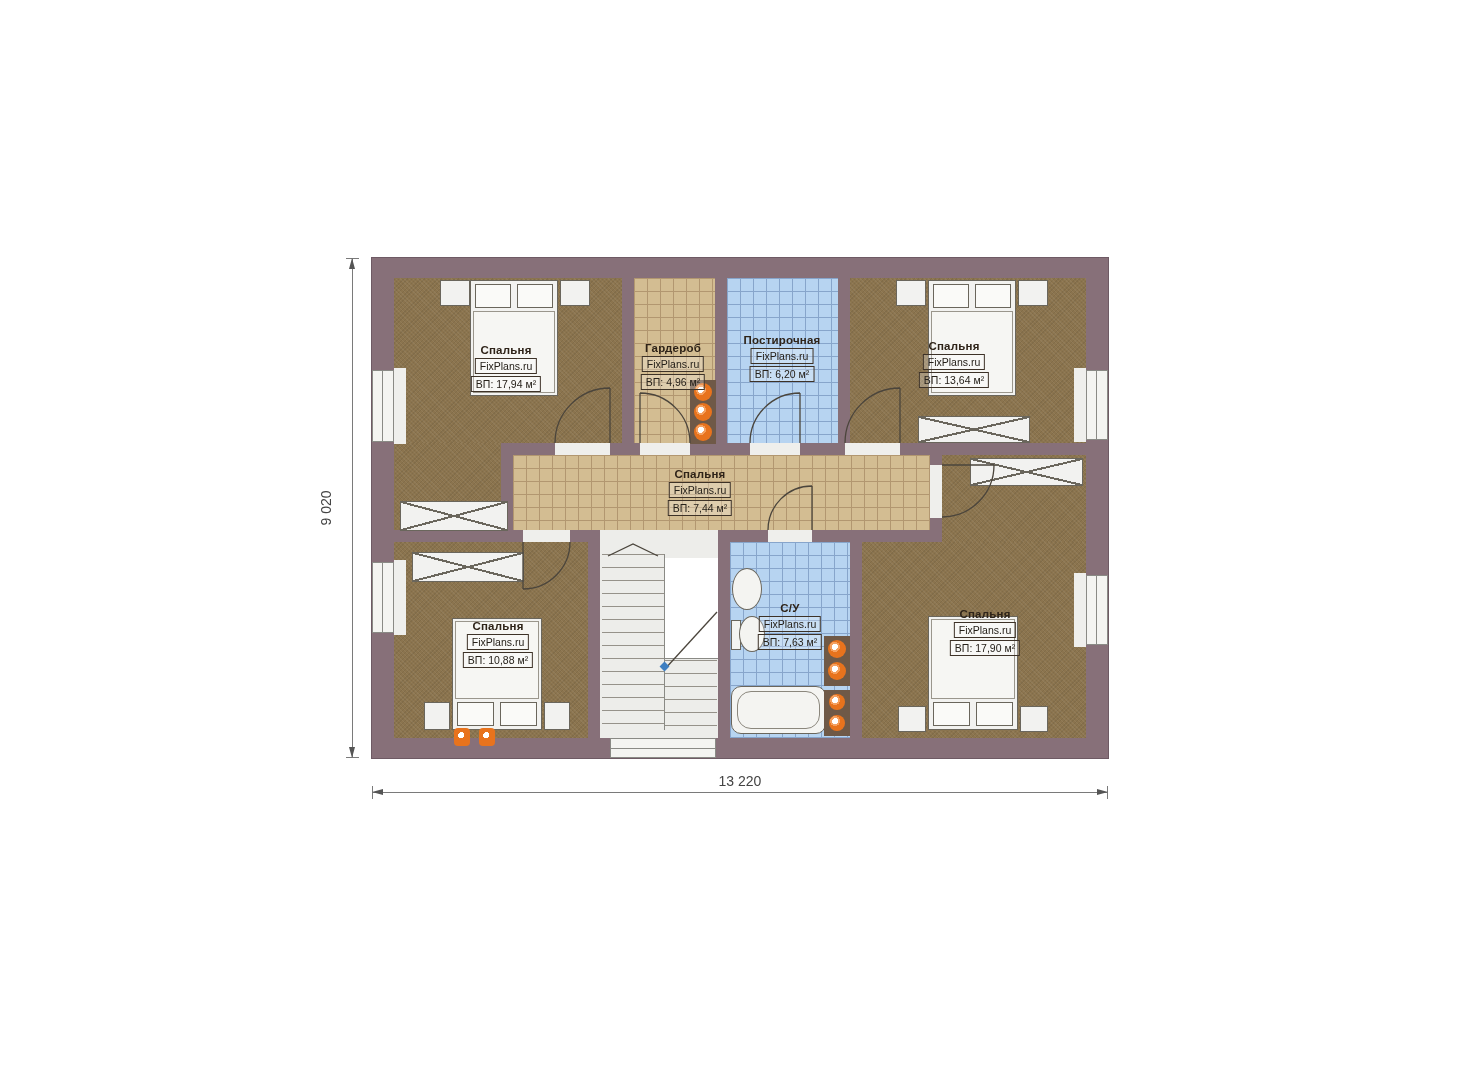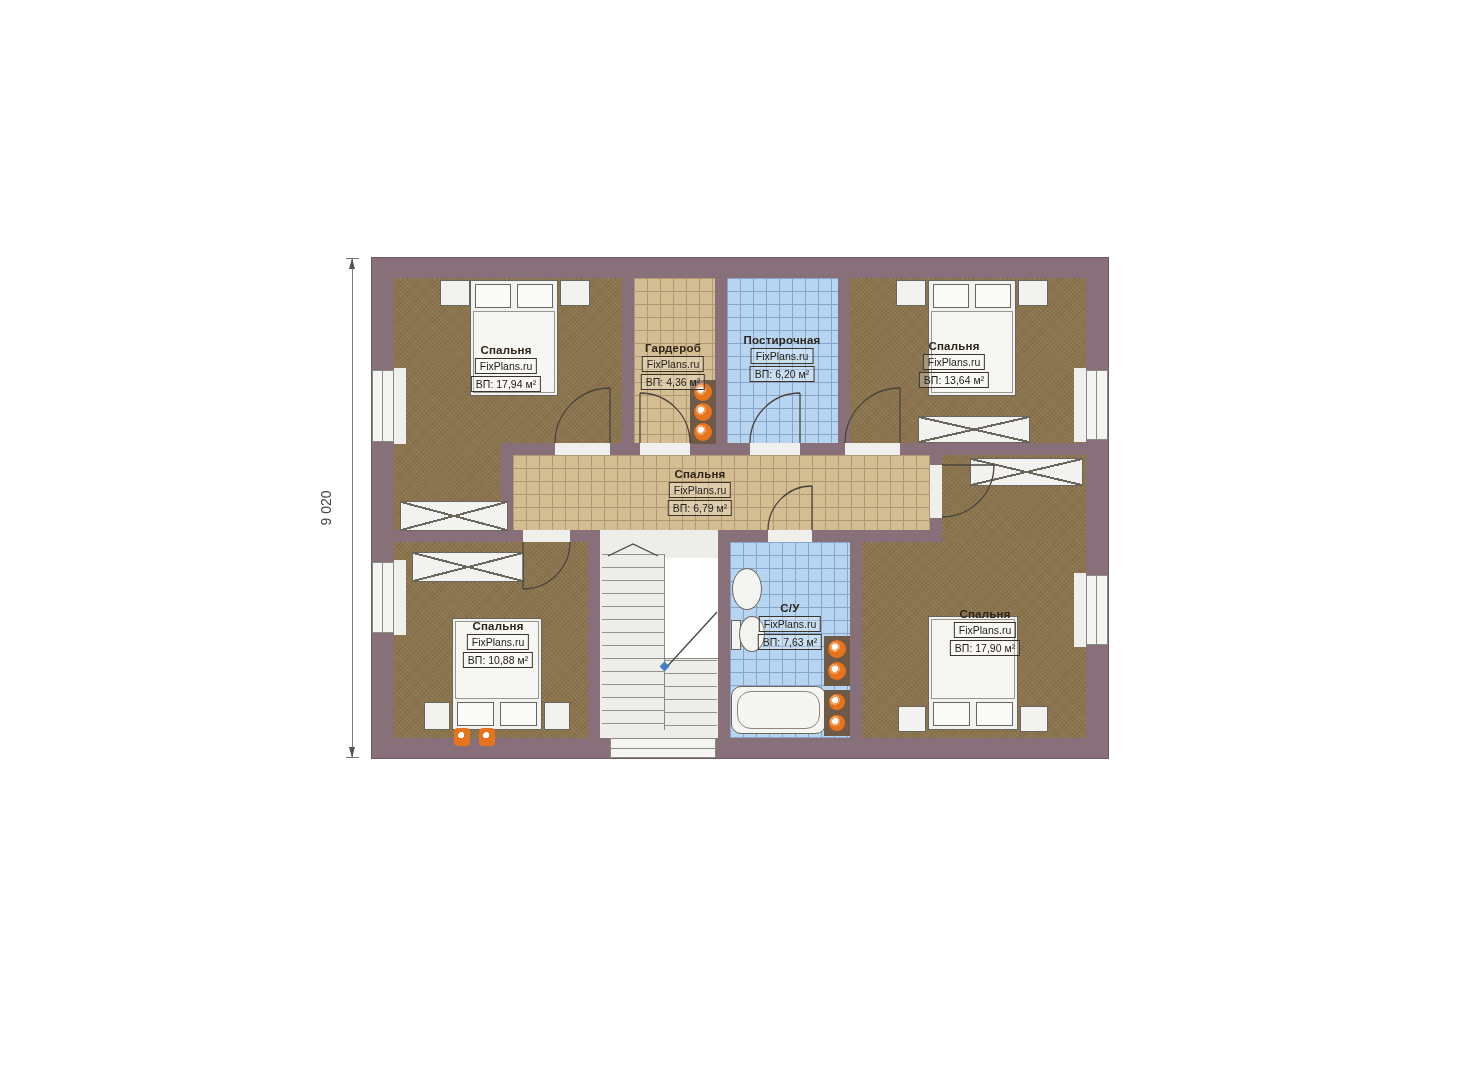--- a/index.html
+++ b/index.html
@@ -192,36 +192,36 @@
     </svg>
 
     <div class="room-label" style="left:134px;top:86px;">
       <div class="rl-title">Спальня</div>
       <div><span class="rl-box">FixPlans.ru</span></div>
       <div><span class="rl-box">ВП: 17,94 м²</span></div>
     </div>
     <div class="room-label" style="left:301px;top:84px;">
       <div class="rl-title">Гардероб</div>
       <div><span class="rl-box">FixPlans.ru</span></div>
-      <div><span class="rl-box">ВП: 4,36 м²</span></div>
+      <div><span class="rl-box">ВП: 4,96 м²</span></div>
     </div>
     <div class="room-label" style="left:410px;top:76px;">
       <div class="rl-title">Постирочная</div>
       <div><span class="rl-box">FixPlans.ru</span></div>
       <div><span class="rl-box">ВП: 6,20 м²</span></div>
     </div>
     <div class="room-label" style="left:582px;top:82px;">
       <div class="rl-title">Спальня</div>
       <div><span class="rl-box">FixPlans.ru</span></div>
       <div><span class="rl-box">ВП: 13,64 м²</span></div>
     </div>
     <div class="room-label" style="left:328px;top:210px;">
       <div class="rl-title">Спальня</div>
       <div><span class="rl-box">FixPlans.ru</span></div>
-      <div><span class="rl-box">ВП: 6,79 м²</span></div>
+      <div><span class="rl-box">ВП: 7,44 м²</span></div>
     </div>
     <div class="room-label" style="left:126px;top:362px;">
       <div class="rl-title">Спальня</div>
       <div><span class="rl-box">FixPlans.ru</span></div>
       <div><span class="rl-box">ВП: 10,88 м²</span></div>
     </div>
     <div class="room-label" style="left:418px;top:344px;">
       <div class="rl-title">С/У</div>
       <div><span class="rl-box">FixPlans.ru</span></div>
       <div><span class="rl-box">ВП: 7,63 м²</span></div>
@@ -235,14 +235,22 @@
 
   <div class="abs" style="left:342px;top:258px;width:20px;height:500px;">
     <div class="dim-line-v"></div>
     <div class="tick-h" style="top:0;"></div>
     <div class="tick-h" style="bottom:0;"></div>
     <div class="arr arr-up"></div>
     <div class="arr arr-down"></div>
     <span class="dim-label dim-v-label">9 020</span>
   </div>
 
+  <div class="abs" style="left:372px;top:782px;width:736px;height:20px;">
+    <div class="dim-line-h"></div>
+    <div class="tick-v" style="left:0;"></div>
+    <div class="tick-v" style="right:0;"></div>
+    <div class="arr arr-left"></div>
+    <div class="arr arr-right"></div>
+    <span class="dim-label dim-h-label">13 220</span>
+  </div>
 
 </div>
 
 </body></html>

